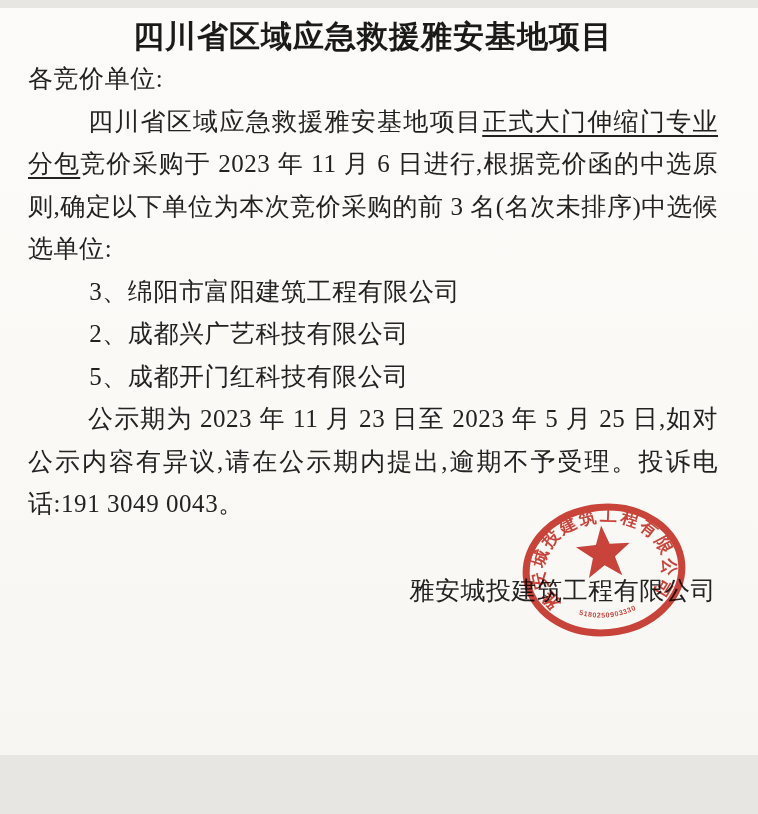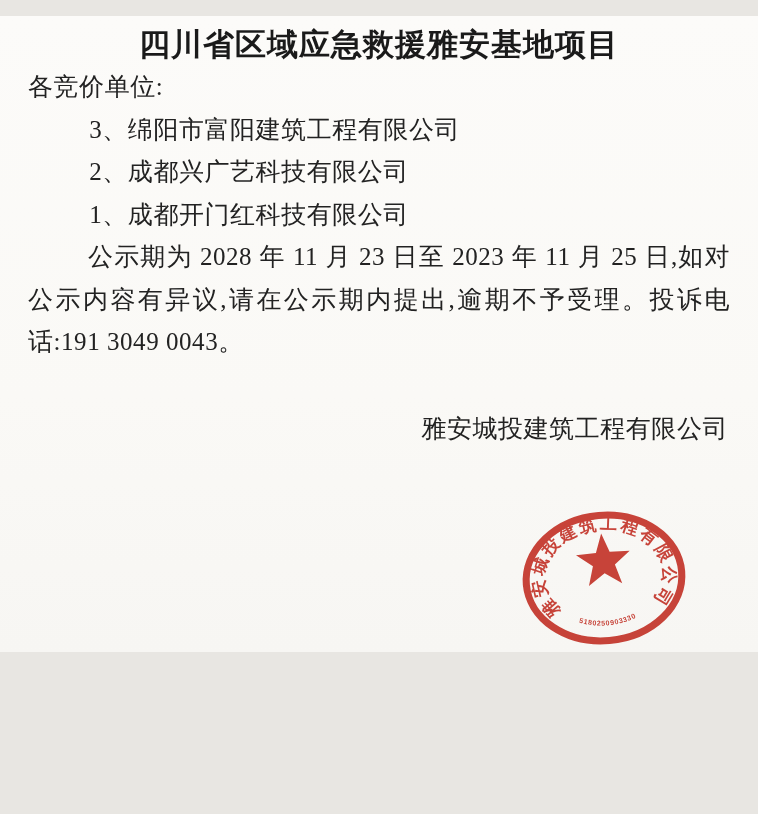--- a/index.html
+++ b/index.html
@@ -4,27 +4,27 @@
 <style>
   html, body {
     margin: 0;
     padding: 0;
     background: #e8e6e2;
     font-family: "Liberation Serif", serif;
   }
   .page {
     position: relative;
     width: 758px;
-    height: 636px;
-    margin: 16px auto;
+    height: 747px;
+    margin: 8px auto;
     background: linear-gradient(180deg, #fcfbf9 0%, #faf9f6 60%, #f7f6f3 100%);
     color: #1f1f1f;
     overflow: hidden;
     box-sizing: border-box;
-    padding: 8px 28px 0 28px;
+    padding: 8px 40px 0 28px;
   }
   .title {
     margin: 0;
     text-align: center;
     font-family: "Liberation Sans", sans-serif;
     font-weight: 700;
     font-size: 31px;
     line-height: 42px;
     letter-spacing: 1px;
     color: #1a1a1a;
@@ -94,26 +94,27 @@
 <body>
 
 <div class="page">
 
   <h1 class="title">四川省区域应急救援雅安基地项目</h1>
 
   <div class="body-text">
 
     <p class="para salutation" style="text-indent:0;">各竞价单位:</p>
 
+    <p class="para"><span>四川省区域应急救援雅安基地项目</span><span class="underlined">正式大门伸缩门专业分包</span><span>竞价采购于 2023 年 11 月 6 日进行,根据竞价函的中选原则,确定以下单位为本次竞价采购的前 3 名(名次未排序)中选候选单位:</span></p>
 
     <p class="winner">3、绵阳市富阳建筑工程有限公司</p>
     <p class="winner">2、成都兴广艺科技有限公司</p>
-    <p class="winner">1、成都开门红科技有限公司</p>
+    <p class="winner">5、成都开门红科技有限公司</p>
 
-    <p class="para">公示期为 2028 年 11 月 23 日至 2023 年 11 月 25 日,如对公示内容有异议,请在公示期内提出,逾期不予受理。投诉电话:191 3049 0043。</p>
+    <p class="para">公示期为 2023 年 11 月 23 日至 2023 年 5 月 25 日,如对公示内容有异议,请在公示期内提出,逾期不予受理。投诉电话:191 3049 0043。</p>
 
     <div class="signature">
       <div>雅安城投建筑工程有限公司</div>
     </div>
 
   </div>
 
   <svg class="stamp" viewBox="0 0 164 134" aria-hidden="true">
     <defs>
       <path id="arcTop" d="M 32 89.4 A 59 46 0 1 1 132 89.4" fill="none"></path>

